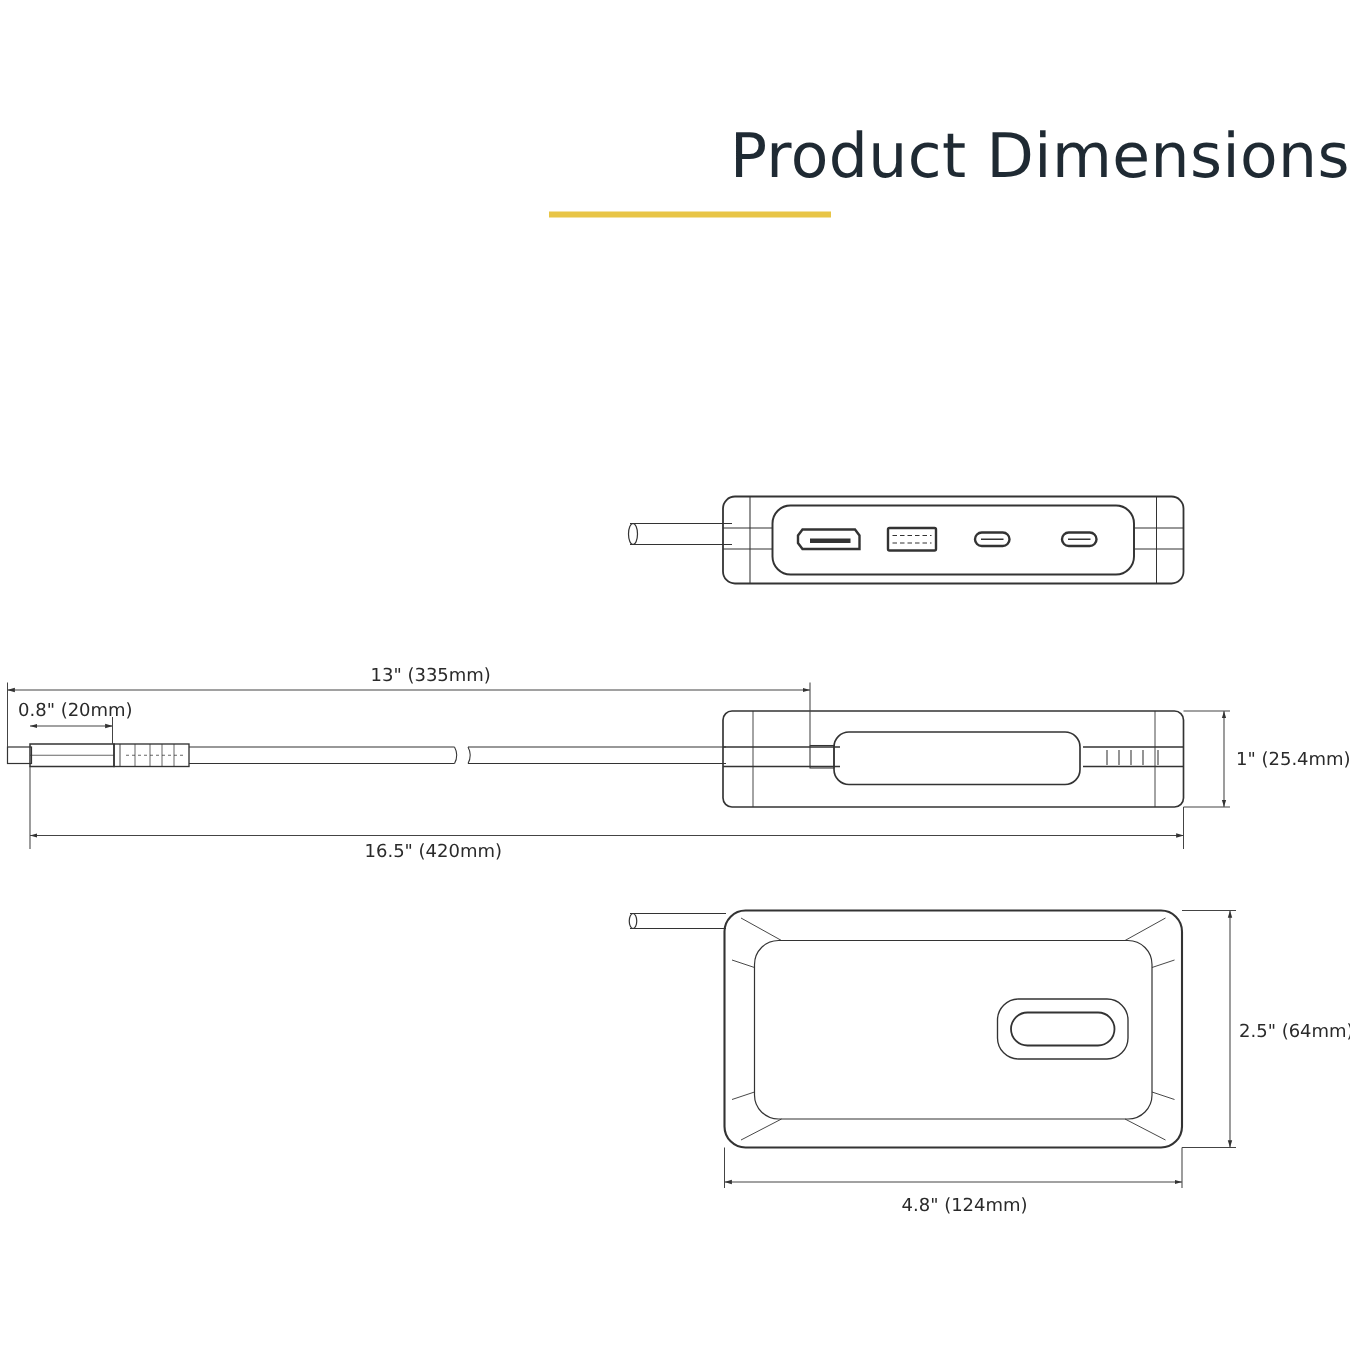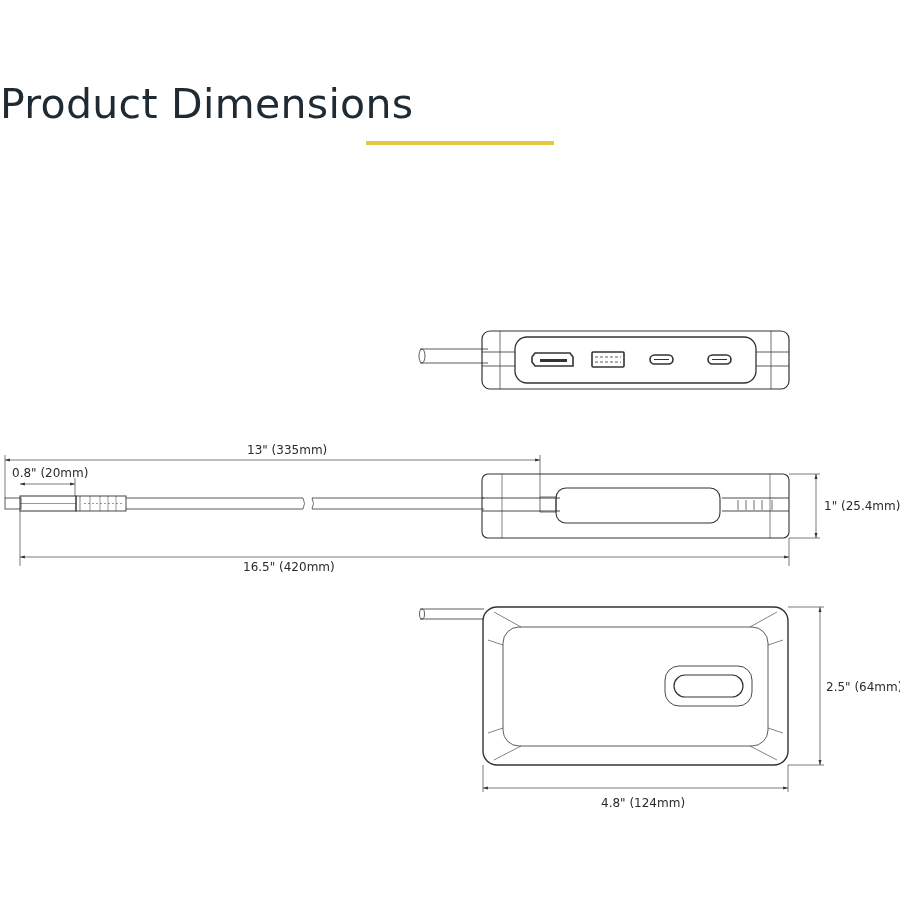--- a/index.html
+++ b/index.html
@@ -1,18 +1,18 @@
 <!DOCTYPE html>
 <html><head>
 <meta charset="utf-8">
 <style>
   html, body { margin: 0; padding: 0; background: #ffffff; }
   body { width: 900px; height: 900px; position: relative; overflow: hidden; font-family: "Liberation Sans", "DejaVu Sans", sans-serif; }
   .title {
-    position: absolute; left: 0; top: 80px; width: 900px; text-align: left;
+    position: absolute; left: 0; top: 80px; width: 900px; text-align: right;
     font-size: 41px; font-weight: 300; color: #1f2a33; letter-spacing: 0.3px;
     font-family: "DejaVu Sans", sans-serif; font-weight: normal;
   }
   .title-underline {
     position: absolute; left: 366px; top: 141px; width: 188px; height: 4px; background: #e8c547;
   }
   svg.drawing { position: absolute; left: 0; top: 0; }
   .dim-label {
     position: absolute; font-size: 12px; color: #2a2a2a; white-space: nowrap;
     font-family: "DejaVu Sans", sans-serif;

